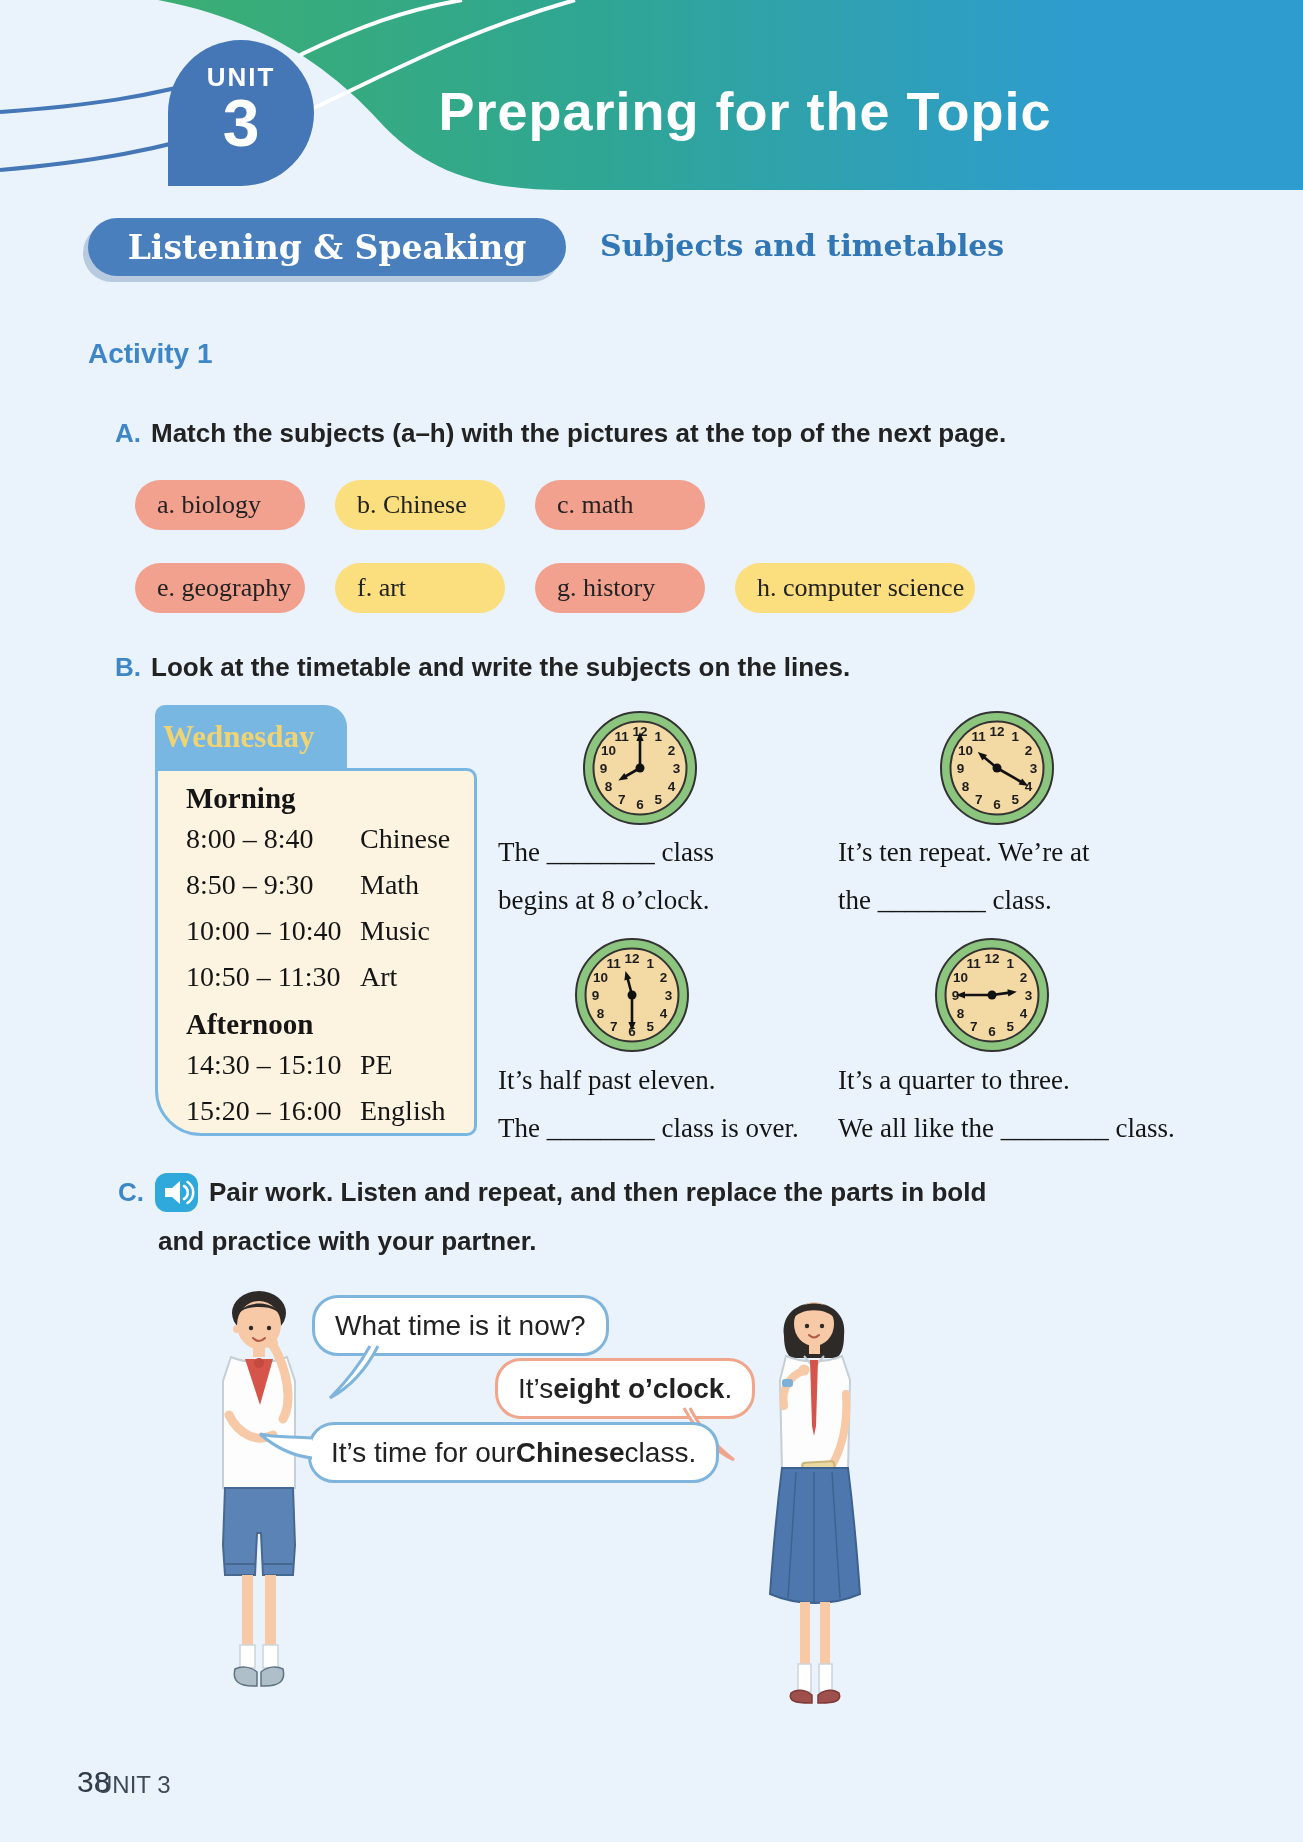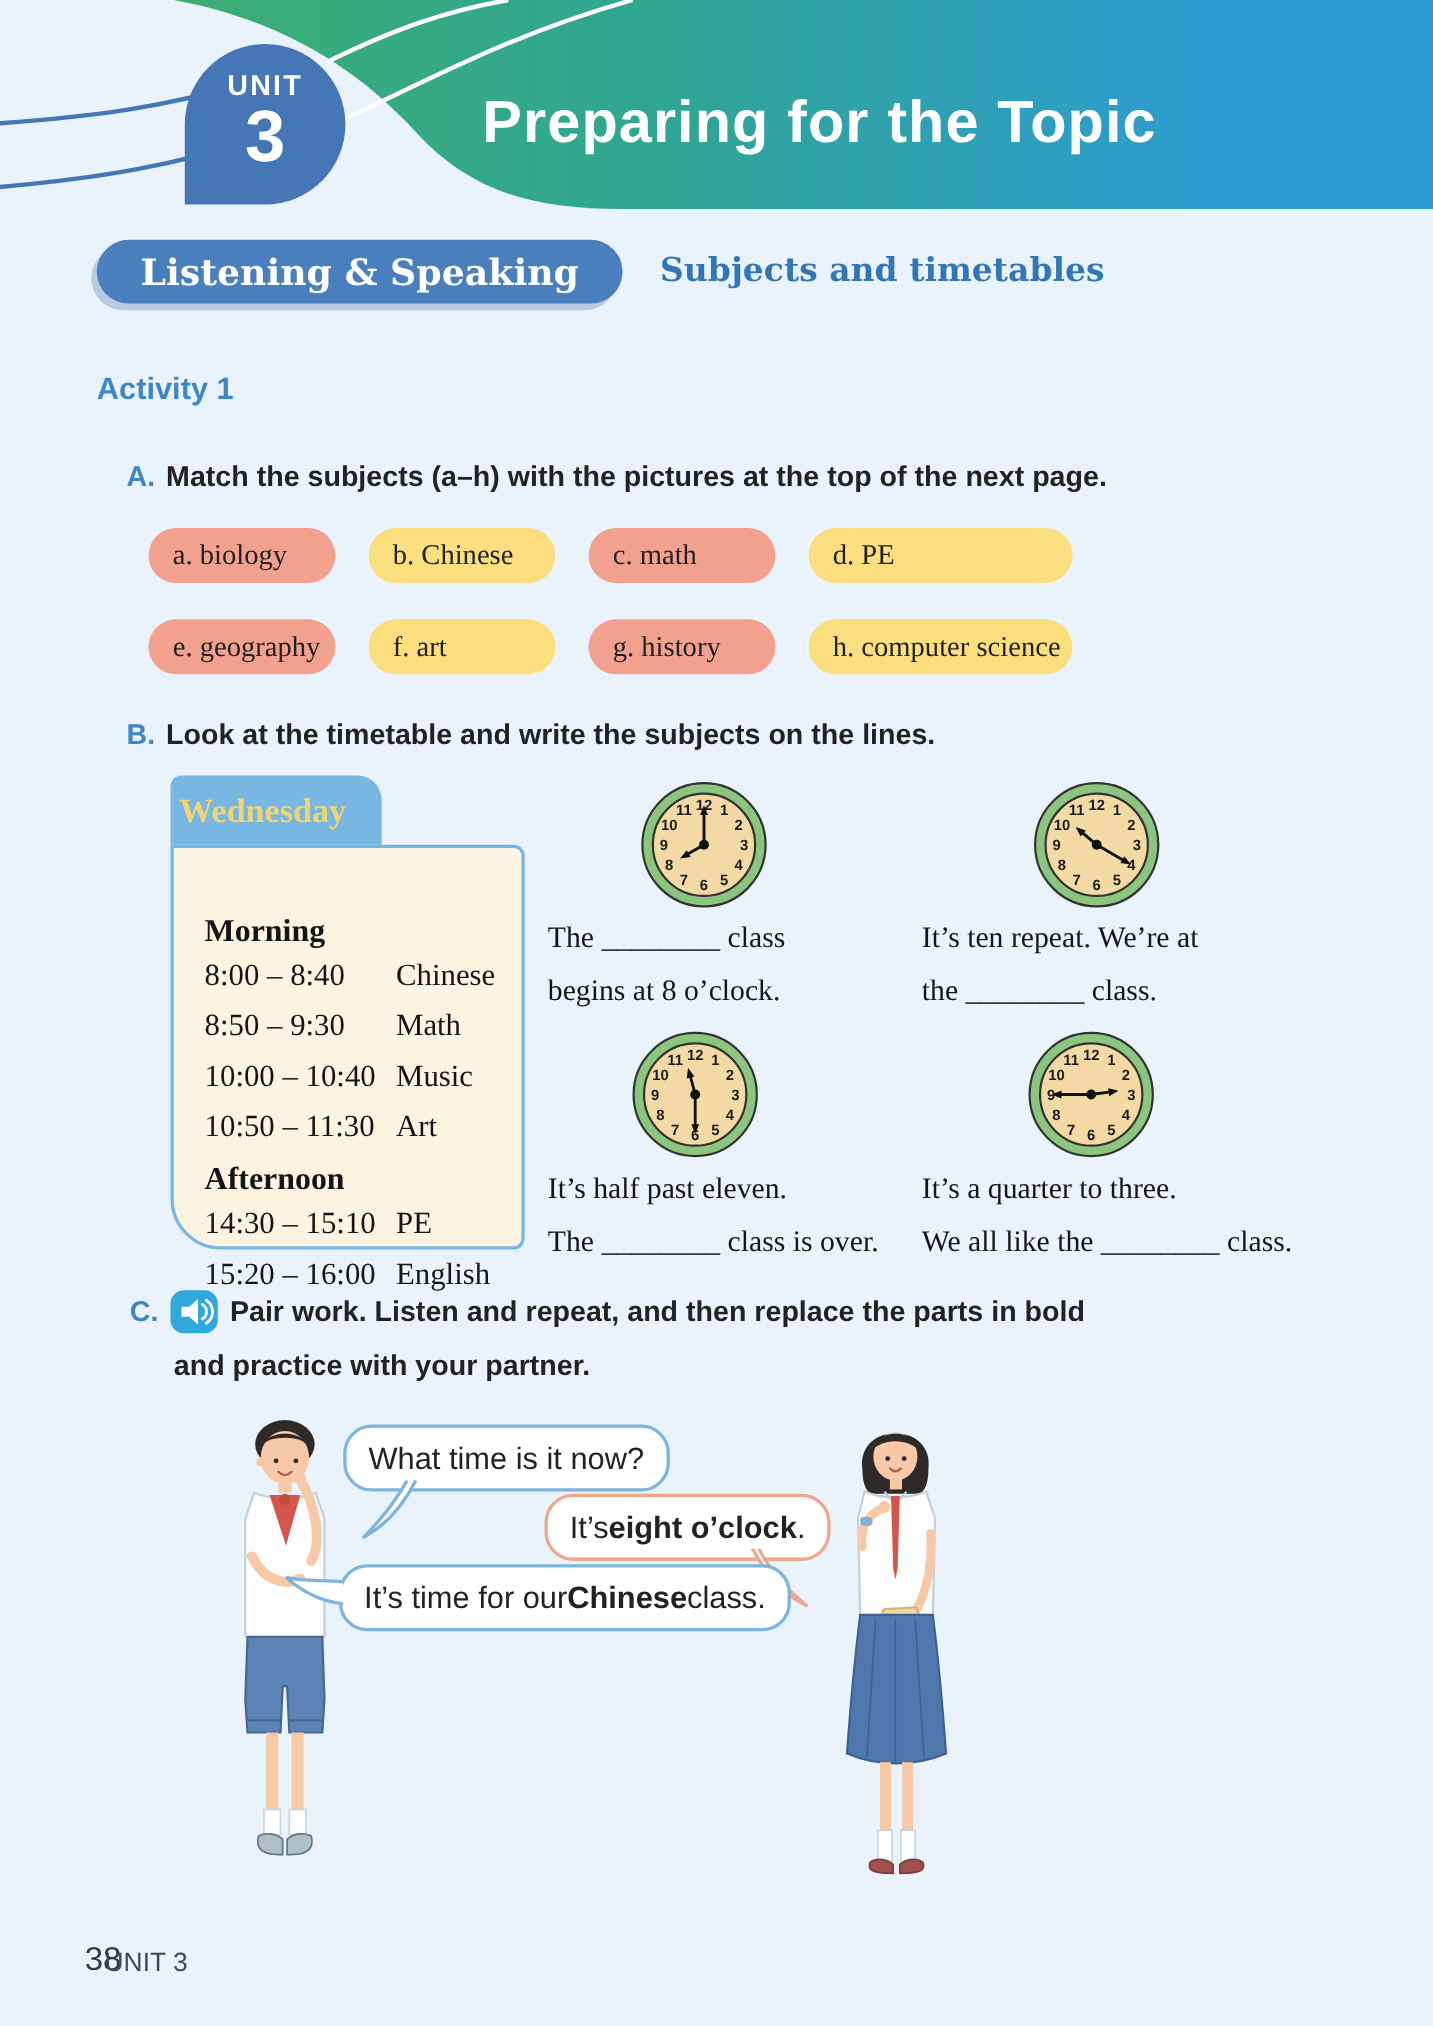--- a/index.html
+++ b/index.html
@@ -31,21 +31,21 @@
   .chip-salmon{background:#F2A18F;}
   .chip-yellow{background:#FBDE7E;}
   
   .tt-tab{position:absolute;left:155px;top:705px;width:192px;height:63px;background:#79B7E3;
           border-radius:10px 22px 0 0;color:#F0D474;font-family:"Liberation Serif",serif;
           font-weight:bold;font-size:31px;display:flex;align-items:center;padding-left:8px;
           box-sizing:border-box;}
   .tt-body{position:absolute;left:155px;top:768px;width:322px;height:368px;background:#FCF4E1;
            border:3px solid #79B7E3;border-radius:0 10px 10px 46px;box-sizing:border-box;
            font-family:"Liberation Serif",serif;padding:10px 0 0 28px;}
-  .tt-section-title{font-weight:bold;font-size:29px;line-height:35px;color:#151515;margin-top:48px;}
+  .tt-section-title{font-weight:bold;font-size:29px;line-height:35px;color:#151515;}
   .tt-section-2{margin-top:7px;}
   .tt-row{display:flex;font-size:28px;line-height:46px;color:#151515;}
   .tt-time{width:174px;}
   
   .clock-wrap{position:absolute;width:120px;height:120px;}
   .cap{position:absolute;font-family:"Liberation Serif",serif;font-size:27px;line-height:48px;
        color:#151515;white-space:nowrap;}
   
   .instr-c1{left:118px;top:1172px;align-items:center;}
   .instr-c2{left:158px;top:1226px;}
@@ -100,23 +100,20 @@
   </div>
 
   <div class="chip chip-salmon" style="left:135px;top:480px;width:170px;">
       <span>a. biology</span>
     </div>
   <div class="chip chip-yellow" style="left:335px;top:480px;width:170px;">
       <span>b. Chinese</span>
     </div>
   <div class="chip chip-salmon" style="left:535px;top:480px;width:170px;">
       <span>c. math</span>
-    </div>
-  <div class="chip chip-yellow" style="left:735px;top:480px;width:240px;">
-      <span>d. PE</span>
     </div>
   <div class="chip chip-salmon" style="left:135px;top:563px;width:170px;">
       <span>e. geography</span>
     </div>
   <div class="chip chip-yellow" style="left:335px;top:563px;width:170px;">
       <span>f. art</span>
     </div>
   <div class="chip chip-salmon" style="left:535px;top:563px;width:170px;">
       <span>g. history</span>
     </div>

